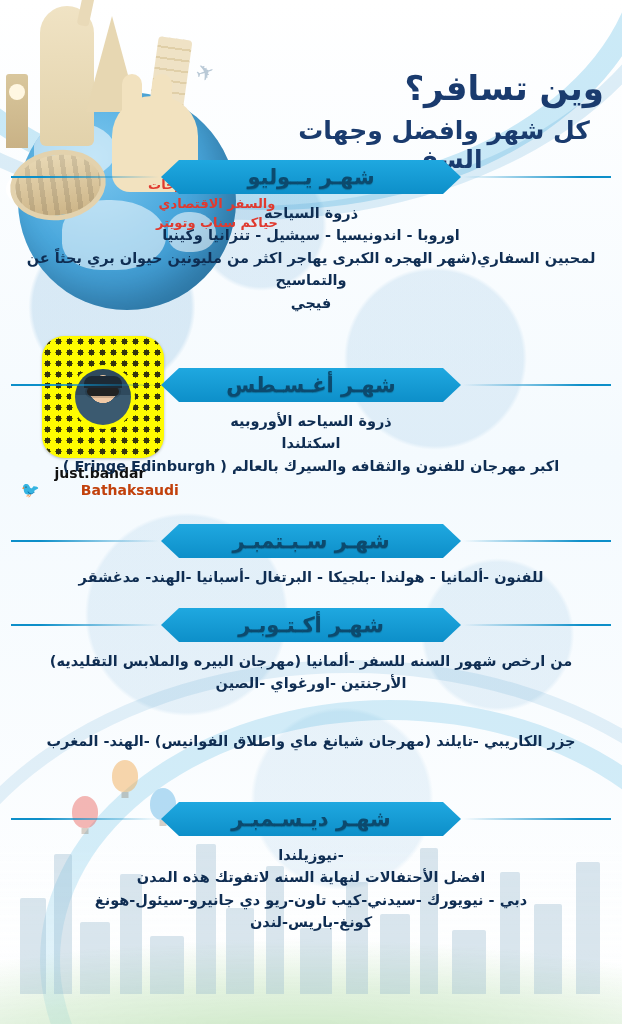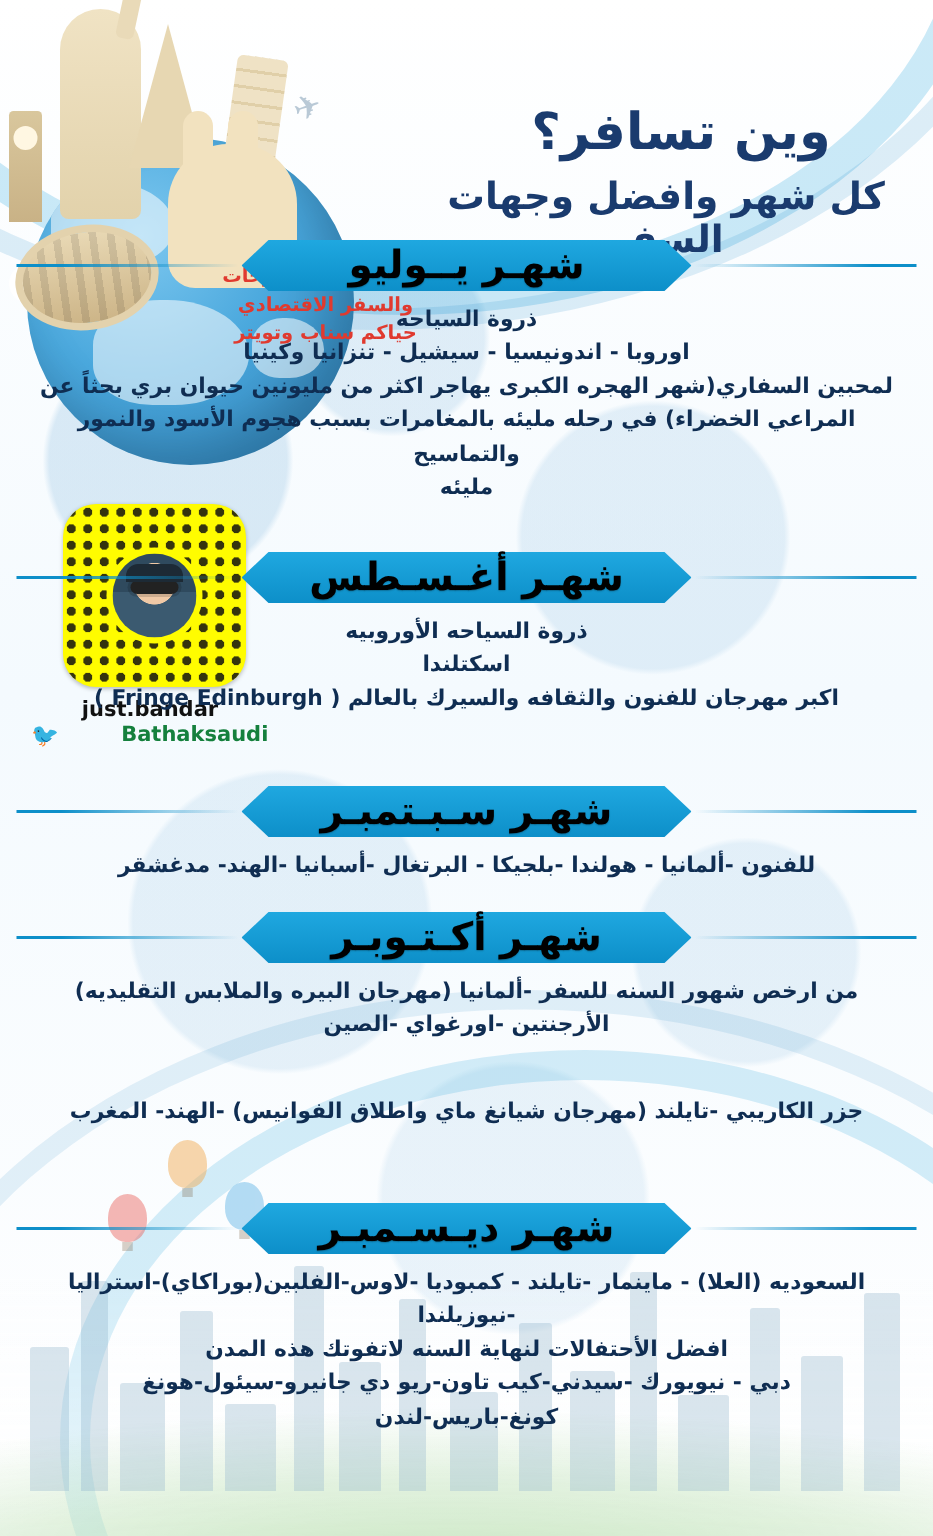--- a/index.html
+++ b/index.html
@@ -126,21 +126,20 @@
   .hand::before { left: 10px; }
   .hand::after { left: 40px; }
   .plane {
     position: absolute; left: 196px; top: 60px; color: #b9c9d6; font-size: 22px;
     transform: rotate(-18deg);
   }
 
   
   .title-main {
     position: absolute; right: 18px; top: 68px; width: 300px;
-    text-align: center;
     font-size: 34px; font-weight: bold; color: #1a3b6e;
     letter-spacing: -1px;
   }
   .title-sub {
     position: absolute; right: 18px; top: 116px; width: 320px;
     text-align: center;
     font-size: 25px; font-weight: bold; color: #1a3b6e;
   }
 
   .promo {
@@ -187,37 +186,37 @@
   }
   .snap-handle {
     margin-top: 7px; font-size: 14px; font-weight: bold; color: #111;
     direction: ltr;
   }
   .tw-row {
     margin-top: 1px; display: flex; align-items: center; justify-content: center; gap: 5px;
     direction: ltr;
   }
   .tw-icon { color: #1da1f2; font-size: 15px; line-height: 1; }
-  .tw-handle { font-size: 14px; font-weight: bold; color: #15803d; margin-left: 36px; }
+  .tw-handle { font-size: 14px; font-weight: bold; color: #c2410c; margin-left: 36px; }
 
   
   .month {
     position: absolute; right: 0; left: 0;
   }
   .banner {
     position: relative; margin: 0 auto; width: 300px; height: 34px;
   }
   .banner .bar {
     position: absolute; inset: 0;
     background: linear-gradient(180deg,#1fa8e0 0%, #0d8fc9 100%);
     clip-path: polygon(6% 0%, 94% 0%, 100% 50%, 94% 100%, 6% 100%, 0% 50%);
   }
   .banner .txt {
     position: absolute; inset: 0; display: flex; align-items: center; justify-content: center;
-    color: #000000; font-size: 26px; font-weight: bold; letter-spacing: 1px;
+    color: #0c4a6e; font-size: 21px; font-weight: bold; letter-spacing: 1px;
     text-shadow: 0 1px 1px rgba(0,0,0,.25);
   }
   .banner::before, .banner::after {
     content: ""; position: absolute; top: 16px; width: 148px; height: 2px;
     background: linear-gradient(90deg, rgba(13,143,201,0) 0%, #0d8fc9 80%);
   }
   .banner::before { right: 302px; transform: scaleX(-1); }
   .banner::after { left: 302px; }
 
   .body-lines {
@@ -311,23 +310,22 @@
 
   <section class="month" id="m-jul">
     <div class="banner">
       <div class="bar"></div>
       <div class="txt">شهـر يــوليو</div>
     </div>
     <div class="body-lines sec-body">
       <div>ذروة السياحه</div>
       <div>اوروبا - اندونيسيا - سيشيل - تنزانيا وكينيا</div>
       <div>لمحبين السفاري(شهر الهجره الكبرى يهاجر اكثر من مليونين حيوان بري بحثاً عن</div>
-      <div>المراعي الخضراء) في رحله مليئه بالمغامرات بسبب هجوم الأسود والنمور</div>
       <div>والتماسيح</div>
-      <div>مليئه</div>
+      <div>فيجي</div>
     </div>
   </section>
 
   <section class="month" id="m-aug">
     <div class="banner">
       <div class="bar"></div>
       <div class="txt">شهـر أغـسـطس</div>
     </div>
     <div class="body-lines sec-body">
       <div>ذروة السياحه الأوروبيه</div>
@@ -362,21 +360,20 @@
       <div>جزر الكاريبي -تايلند (مهرجان شيانغ ماي واطلاق الفوانيس) -الهند- المغرب</div>
     </div>
   </section>
 
   <section class="month" id="m-dec">
     <div class="banner">
       <div class="bar"></div>
       <div class="txt">شهـر ديـسـمبـر</div>
     </div>
     <div class="body-lines sec-body">
-      <div>السعوديه (العلا) - ماينمار -تايلند - كمبوديا -لاوس-الفلبين(بوراكاي)-استراليا</div>
       <div>-نيوزيلندا</div>
       <div>افضل الأحتفالات لنهاية السنه لاتفوتك هذه المدن</div>
       <div>دبي - نيويورك -سيدني-كيب تاون-ريو دي جانيرو-سيئول-هونغ</div>
       <div>كونغ-باريس-لندن</div>
     </div>
   </section>
 
 </div>
 
 </body></html>

